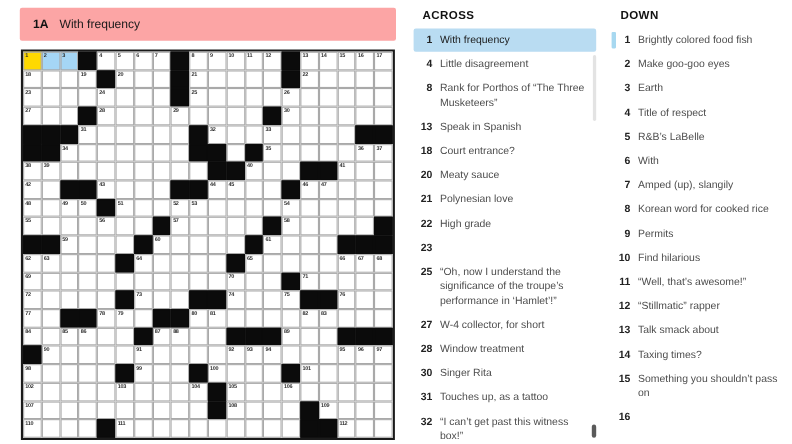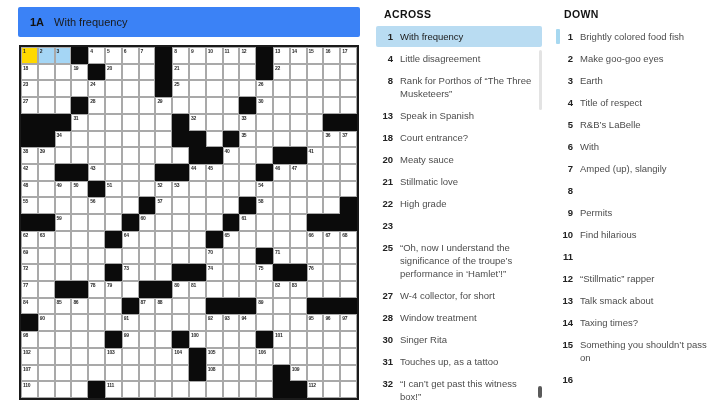--- a/index.html
+++ b/index.html
@@ -2,21 +2,21 @@
 <html><head>
 <meta charset="utf-8">
 <style>
   * { margin:0; padding:0; box-sizing:border-box; }
   html,body { width:720px; height:404px; background:#fff; overflow:hidden;
     font-family:"Liberation Sans", sans-serif; }
   #app { position:relative; width:720px; height:404px; background:#fff; }
 
   
   .clue-bar { position:absolute; left:18px; top:7px; width:342px; height:30px;
-    background:#3b82f6; display:flex; align-items:center; padding:0 12px; border-radius:2px;text-align:right; }
+    background:#fca5a5; display:flex; align-items:center; padding:0 12px; border-radius:2px;text-align:right; }
   .clue-bar .num { font-weight:bold; font-size:11px; color:#121212; margin-right:10px; }
   .clue-bar .txt { font-size:11px; color:#1a1a1a; }
 
   
   #grid { position:absolute; left:19px; top:45px; width:340px; height:355px;
     display:grid; grid-template-columns:repeat(20,1fr); grid-template-rows:repeat(21,1fr);
     border:2px solid #1a1a1a; background:#fff; }
   .cell { position:relative; border:0.5px solid #a9a9a9; background:#fff; }
   .cell.black { background:#0b0b0b; border-color:#0b0b0b; }
   .cell.sel { background:#ffd900; }
@@ -725,21 +725,21 @@
         <div class="clue">
           <span class="cn">18</span>
           <span class="ct">Court entrance?</span>
         </div>
         <div class="clue">
           <span class="cn">20</span>
           <span class="ct">Meaty sauce</span>
         </div>
         <div class="clue">
           <span class="cn">21</span>
-          <span class="ct">Stillmatic love</span>
+          <span class="ct">Polynesian love</span>
         </div>
         <div class="clue">
           <span class="cn">22</span>
           <span class="ct">High grade</span>
         </div>
         <div class="clue">
           <span class="cn">23</span>
         </div>
         <div class="clue italic">
           <span class="cn">25</span>
@@ -797,31 +797,33 @@
         <div class="clue">
           <span class="cn">6</span>
           <span class="ct">With</span>
         </div>
         <div class="clue">
           <span class="cn">7</span>
           <span class="ct">Amped (up), slangily</span>
         </div>
         <div class="clue">
           <span class="cn">8</span>
+          <span class="ct">Korean word for cooked rice</span>
         </div>
         <div class="clue">
           <span class="cn">9</span>
           <span class="ct">Permits</span>
         </div>
         <div class="clue">
           <span class="cn">10</span>
           <span class="ct">Find hilarious</span>
         </div>
         <div class="clue">
           <span class="cn">11</span>
+          <span class="ct">“Well, that’s awesome!”</span>
         </div>
         <div class="clue">
           <span class="cn">12</span>
           <span class="ct">“Stillmatic” rapper</span>
         </div>
         <div class="clue">
           <span class="cn">13</span>
           <span class="ct">Talk smack about</span>
         </div>
         <div class="clue">

